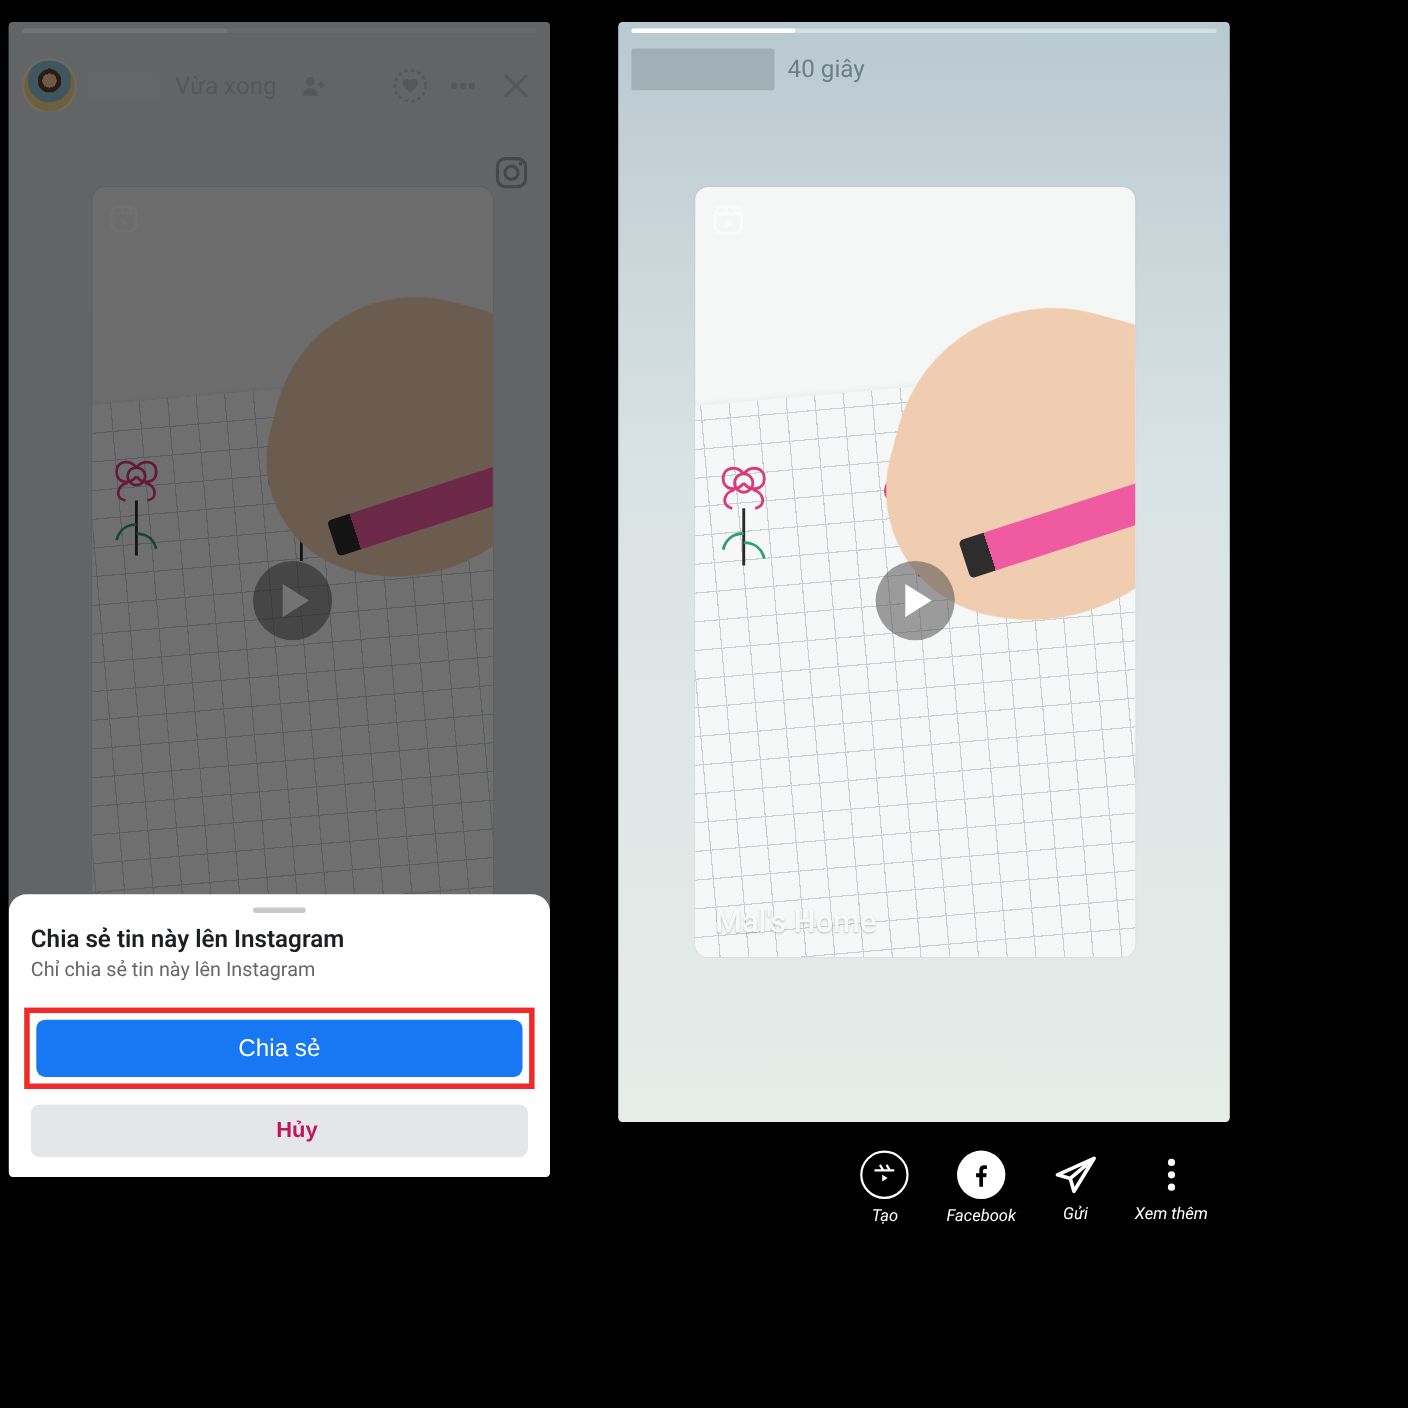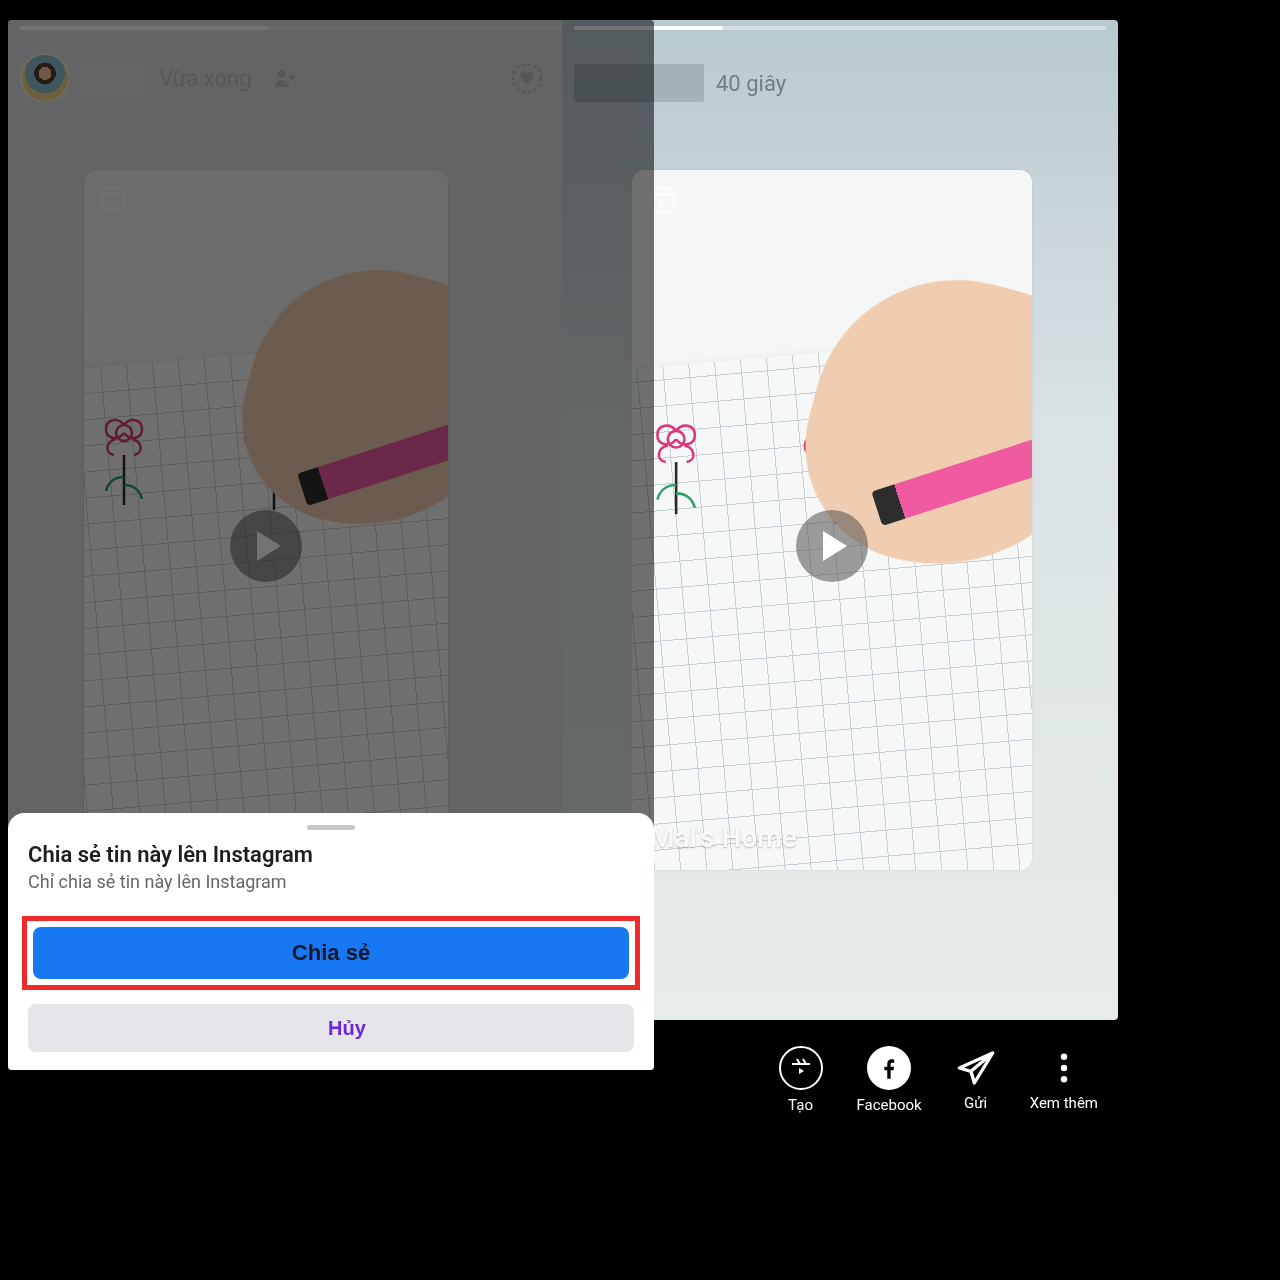--- a/index.html
+++ b/index.html
@@ -1,21 +1,21 @@
 <!DOCTYPE html>
 <html><head>
 <meta charset="utf-8">
 <style>
   * { box-sizing: border-box; margin: 0; padding: 0; }
   html, body { width: 1280px; height: 1280px; background: #000; font-family: -apple-system, BlinkMacSystemFont, "Segoe UI", Roboto, Helvetica, Arial, sans-serif; overflow: hidden; }
   .stage { position: relative; width: 1280px; height: 1280px; }
 
   
   .panel-left {
-    position: absolute; left: 8px; top: 20px; width: 646px; height: 1050px;
+    position: absolute; left: 8px; top: 20px; width: 492px; height: 1050px;
     background: #d9dee2; border-radius: 4px; overflow: hidden;
   }
   .darken { position: absolute; inset: 0; background: rgba(0,0,0,0.55); pointer-events: none; z-index: 5; }
   .progress-track { position: absolute; left: 12px; right: 12px; top: 6px; height: 4px; background: rgba(255,255,255,0.35); border-radius: 2px; }
   .progress-fill { width: 40%; height: 100%; background: #fff; border-radius: 2px; }
 
   .story-header { position: absolute; left: 12px; right: 12px; top: 28px; height: 60px; display: flex; align-items: center; gap: 10px; color: #e4e6ea; }
   .avatar { width: 50px; height: 50px; border-radius: 50%; background: radial-gradient(circle at 50% 40%, #f2c59a 0 18%, #5a3c2a 18% 30%, #8ac0d0 30% 55%, #f0d48a 55% 100%); border: 2px solid rgba(255,255,255,0.6); }
   .name-block { display: flex; align-items: center; gap: 14px; font-size: 22px; color: #c0c2c6; }
   .name-redact { width: 65px; height: 26px; background: rgba(255,255,255,0.15); border-radius: 3px; }
@@ -67,39 +67,39 @@
   .sheet {
     position: absolute; left: 0; right: 0; bottom: 0; background: #fff;
     border-top-left-radius: 16px; border-top-right-radius: 16px;
     padding: 12px 20px 18px 20px; z-index: 10;
   }
   .grabber { width: 48px; height: 5px; background: #c6c8cc; border-radius: 3px; margin: 0 auto 12px auto; }
   .sheet-title { font-size: 22px; font-weight: 600; color: #1c1e21; margin-bottom: 4px; }
   .sheet-sub { font-size: 18px; color: #65676b; margin-bottom: 24px; white-space: nowrap; overflow: hidden; }
   .share-wrap { border: 5px solid #ef2a2a; padding: 6px 6px; margin: 0 -6px 10px -6px; }
   .btn-primary {
-    width: 100%; height: 52px; background: #1877f2; color: #0f172a; border: none;
-    border-radius: 8px; font-size: 22px; font-weight: 700; cursor: pointer;
+    width: 100%; height: 52px; background: #1877f2; color: #ffffff; border: none;
+    border-radius: 8px; font-size: 22px; font-weight: 400; cursor: pointer;
   }
   .btn-secondary {
-    width: 100%; height: 48px; background: #e4e6ea; color: #6d28d9; border: none;
+    width: 100%; height: 48px; background: #e4e6ea; color: #be185d; border: none;
     border-radius: 8px; font-size: 20px; font-weight: 600; cursor: pointer;
     margin-top: 4px;
     padding-left: 32px;
   }
 
   
   .panel-right {
     position: absolute; left: 562px; top: 20px; width: 556px; height: 1000px;
     background: linear-gradient(180deg, #b9c9d0 0%, #d9e2e4 40%, #e6ece8 100%);
     border-radius: 4px; overflow: hidden;
   }
   .progress-track-r { position: absolute; left: 12px; right: 12px; top: 6px; height: 4px; background: rgba(255,255,255,0.4); border-radius: 2px; }
   .progress-fill-r { width: 28%; height: 100%; background: #fff; border-radius: 2px; }
-  .r-header { position: absolute; left: 12px; top: 44px; display: flex; align-items: center; gap: 12px; text-align: center; }
+  .r-header { position: absolute; left: 12px; top: 24px; display: flex; align-items: center; gap: 12px; text-align: center; }
   .r-name-redact { width: 130px; height: 38px; background: rgba(140,155,160,0.55); border-radius: 2px; }
   .r-time { font-size: 22px; color: #6d7e85; }
 
   .story-card-r {
     position: absolute; left: 70px; top: 150px; width: 400px; height: 700px;
     background: #f5f6f6; border-radius: 12px; overflow: hidden;
     box-shadow: 0 0 0 1px rgba(0,0,0,0.03);
   }
   .story-card-r .graph-paper { left: -50px; top: 180px; width: 560px; height: 560px; }
   .story-card-r .hand { top: 110px; right: -70px; width: 290px; height: 290px; }
@@ -107,21 +107,21 @@
   .story-card-r .play-btn { top: 340px; }
   .story-card-r .watermark { color: rgba(255,255,255,0.9); }
 
   
   .action-bar {
     position: absolute; left: 562px; top: 1030px; width: 556px; height: 100px;
     display: flex; justify-content: flex-end; align-items: center; gap: 34px;
     padding-right: 20px; color: #fff;
   }
   .action-item { display: flex; flex-direction: column; align-items: center; gap: 6px; cursor: pointer; }
-  .action-label { font-size: 15px; color: #fff; text-align:center; }
+  .action-label { font-size: 15px; color: #fff; text-align:center;font-style:italic; }
   .circ-icon { width: 44px; height: 44px; border-radius: 50%; display:flex; align-items:center; justify-content:center; }
 
   svg { display:block; }
 </style>
 </head>
 <body>
 
 <div class="stage">
 
   <div class="panel-left">

